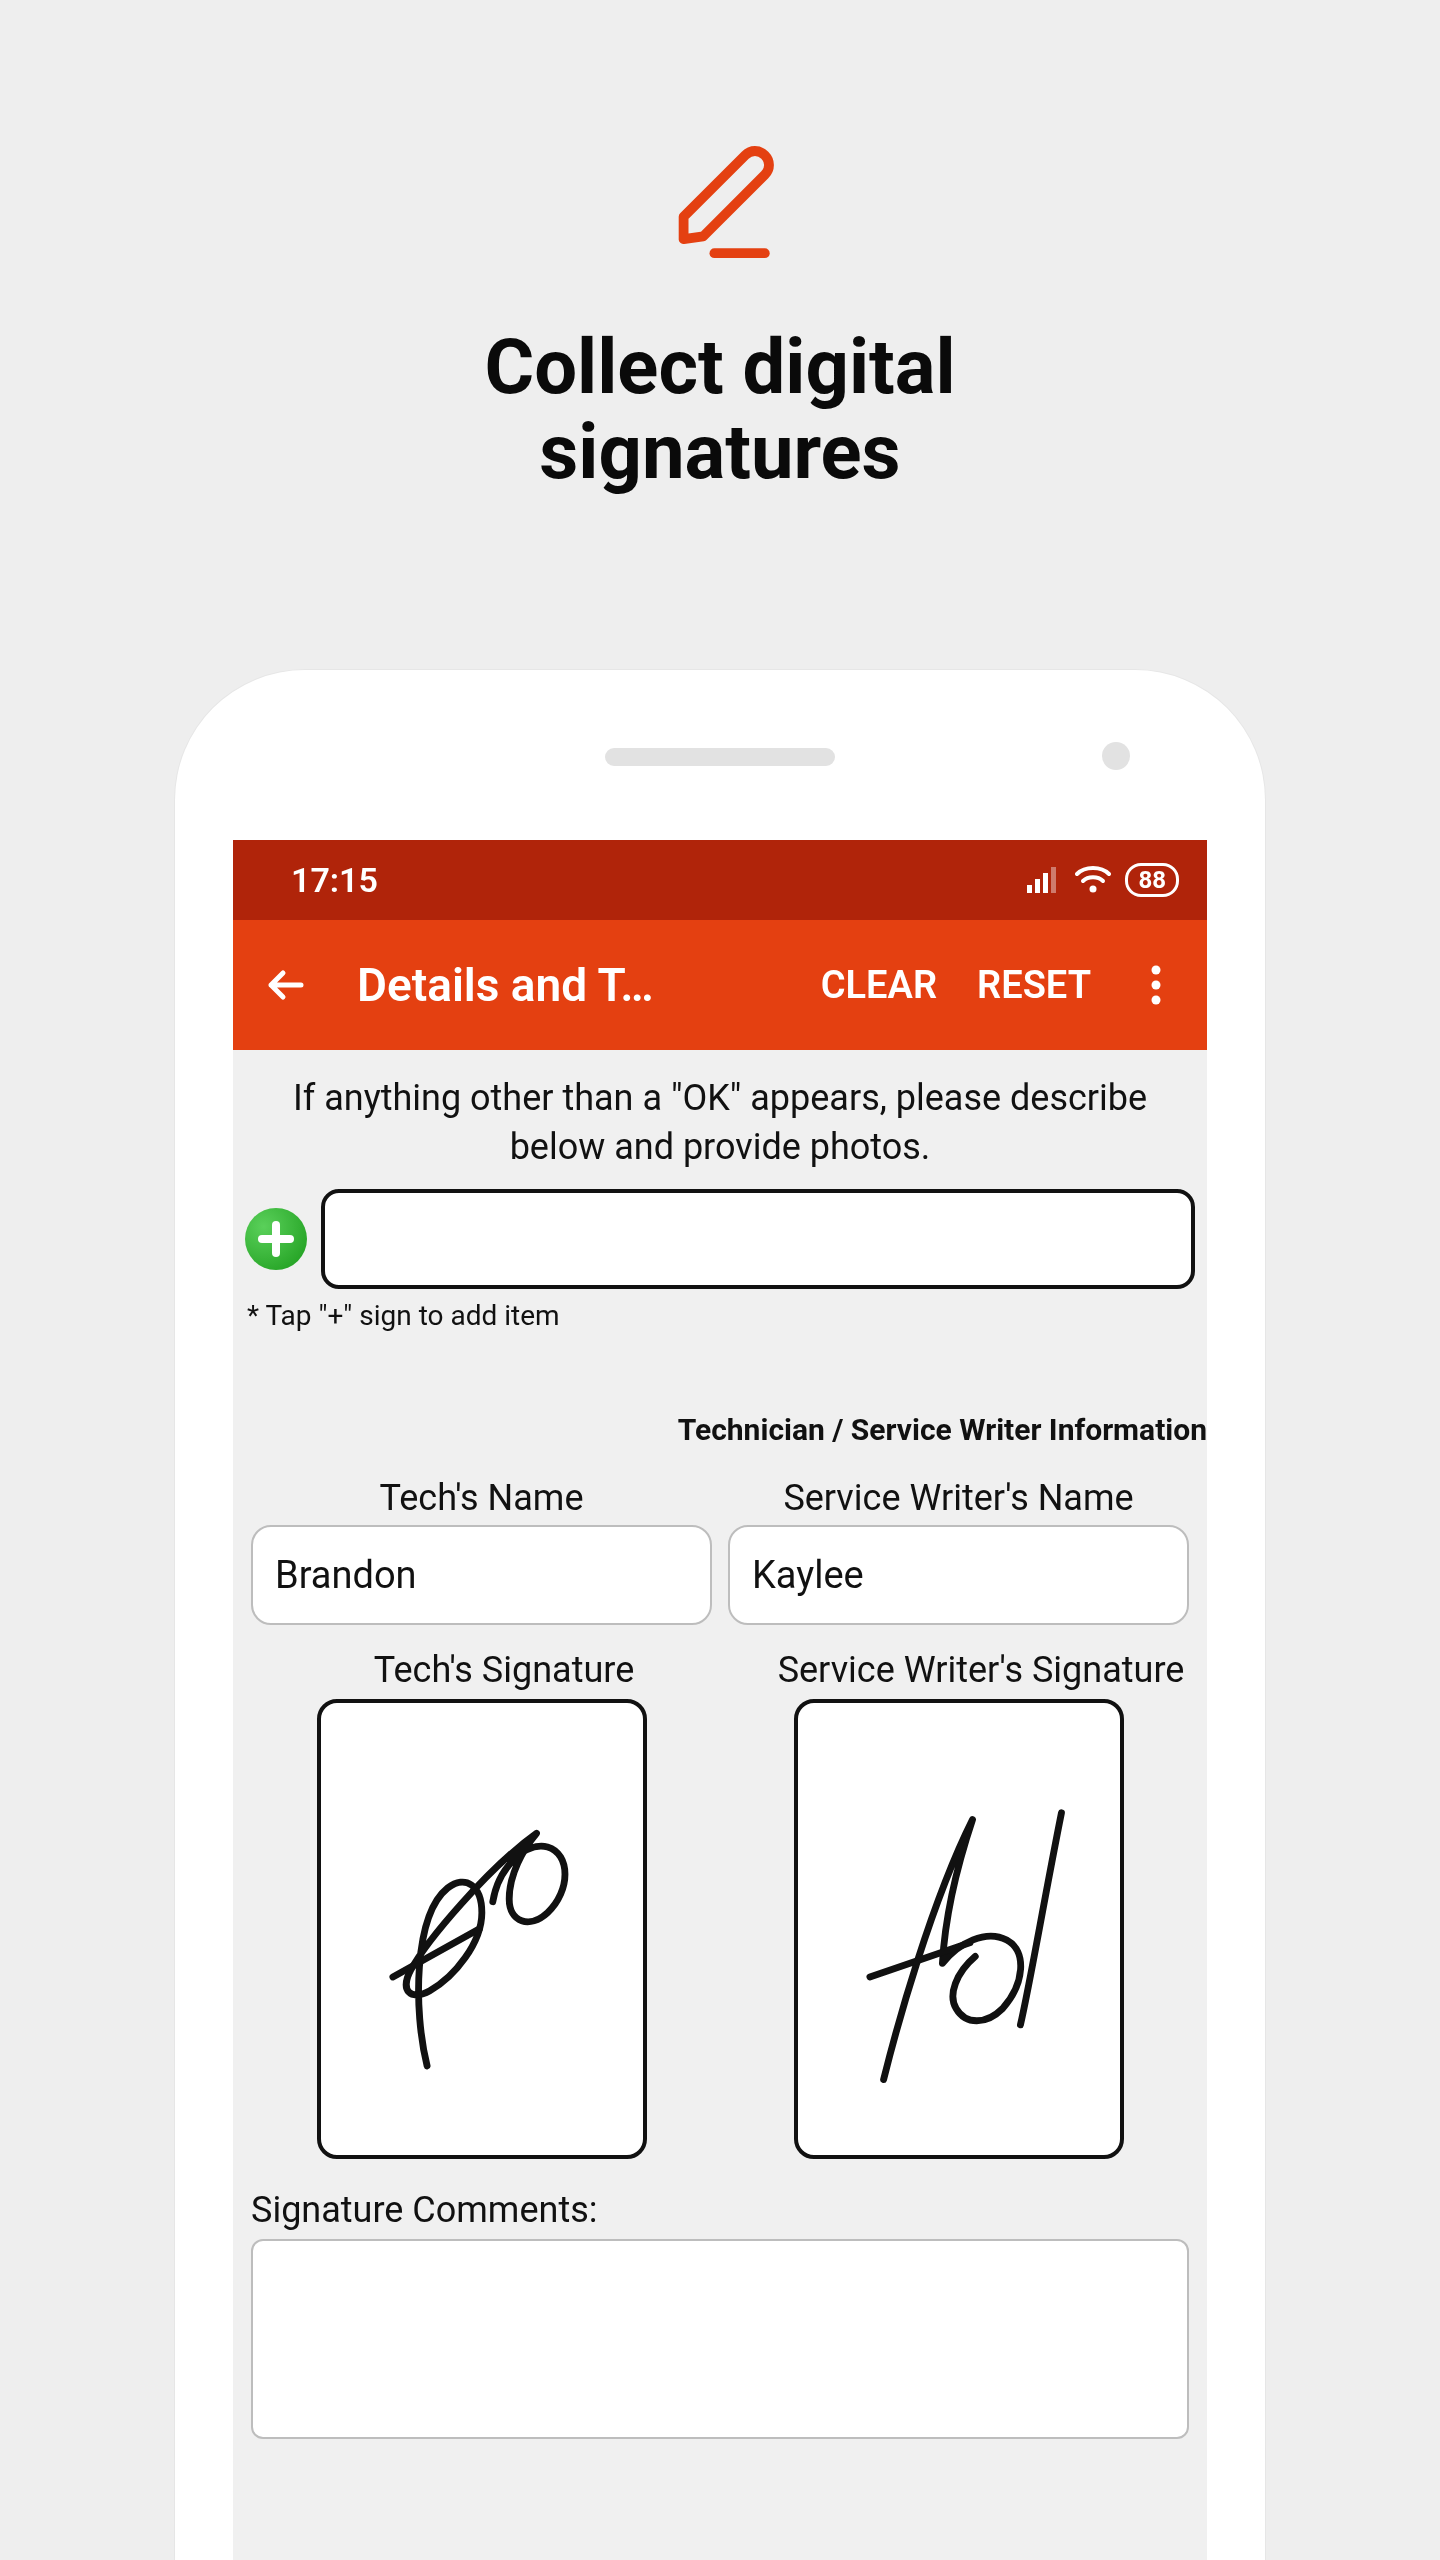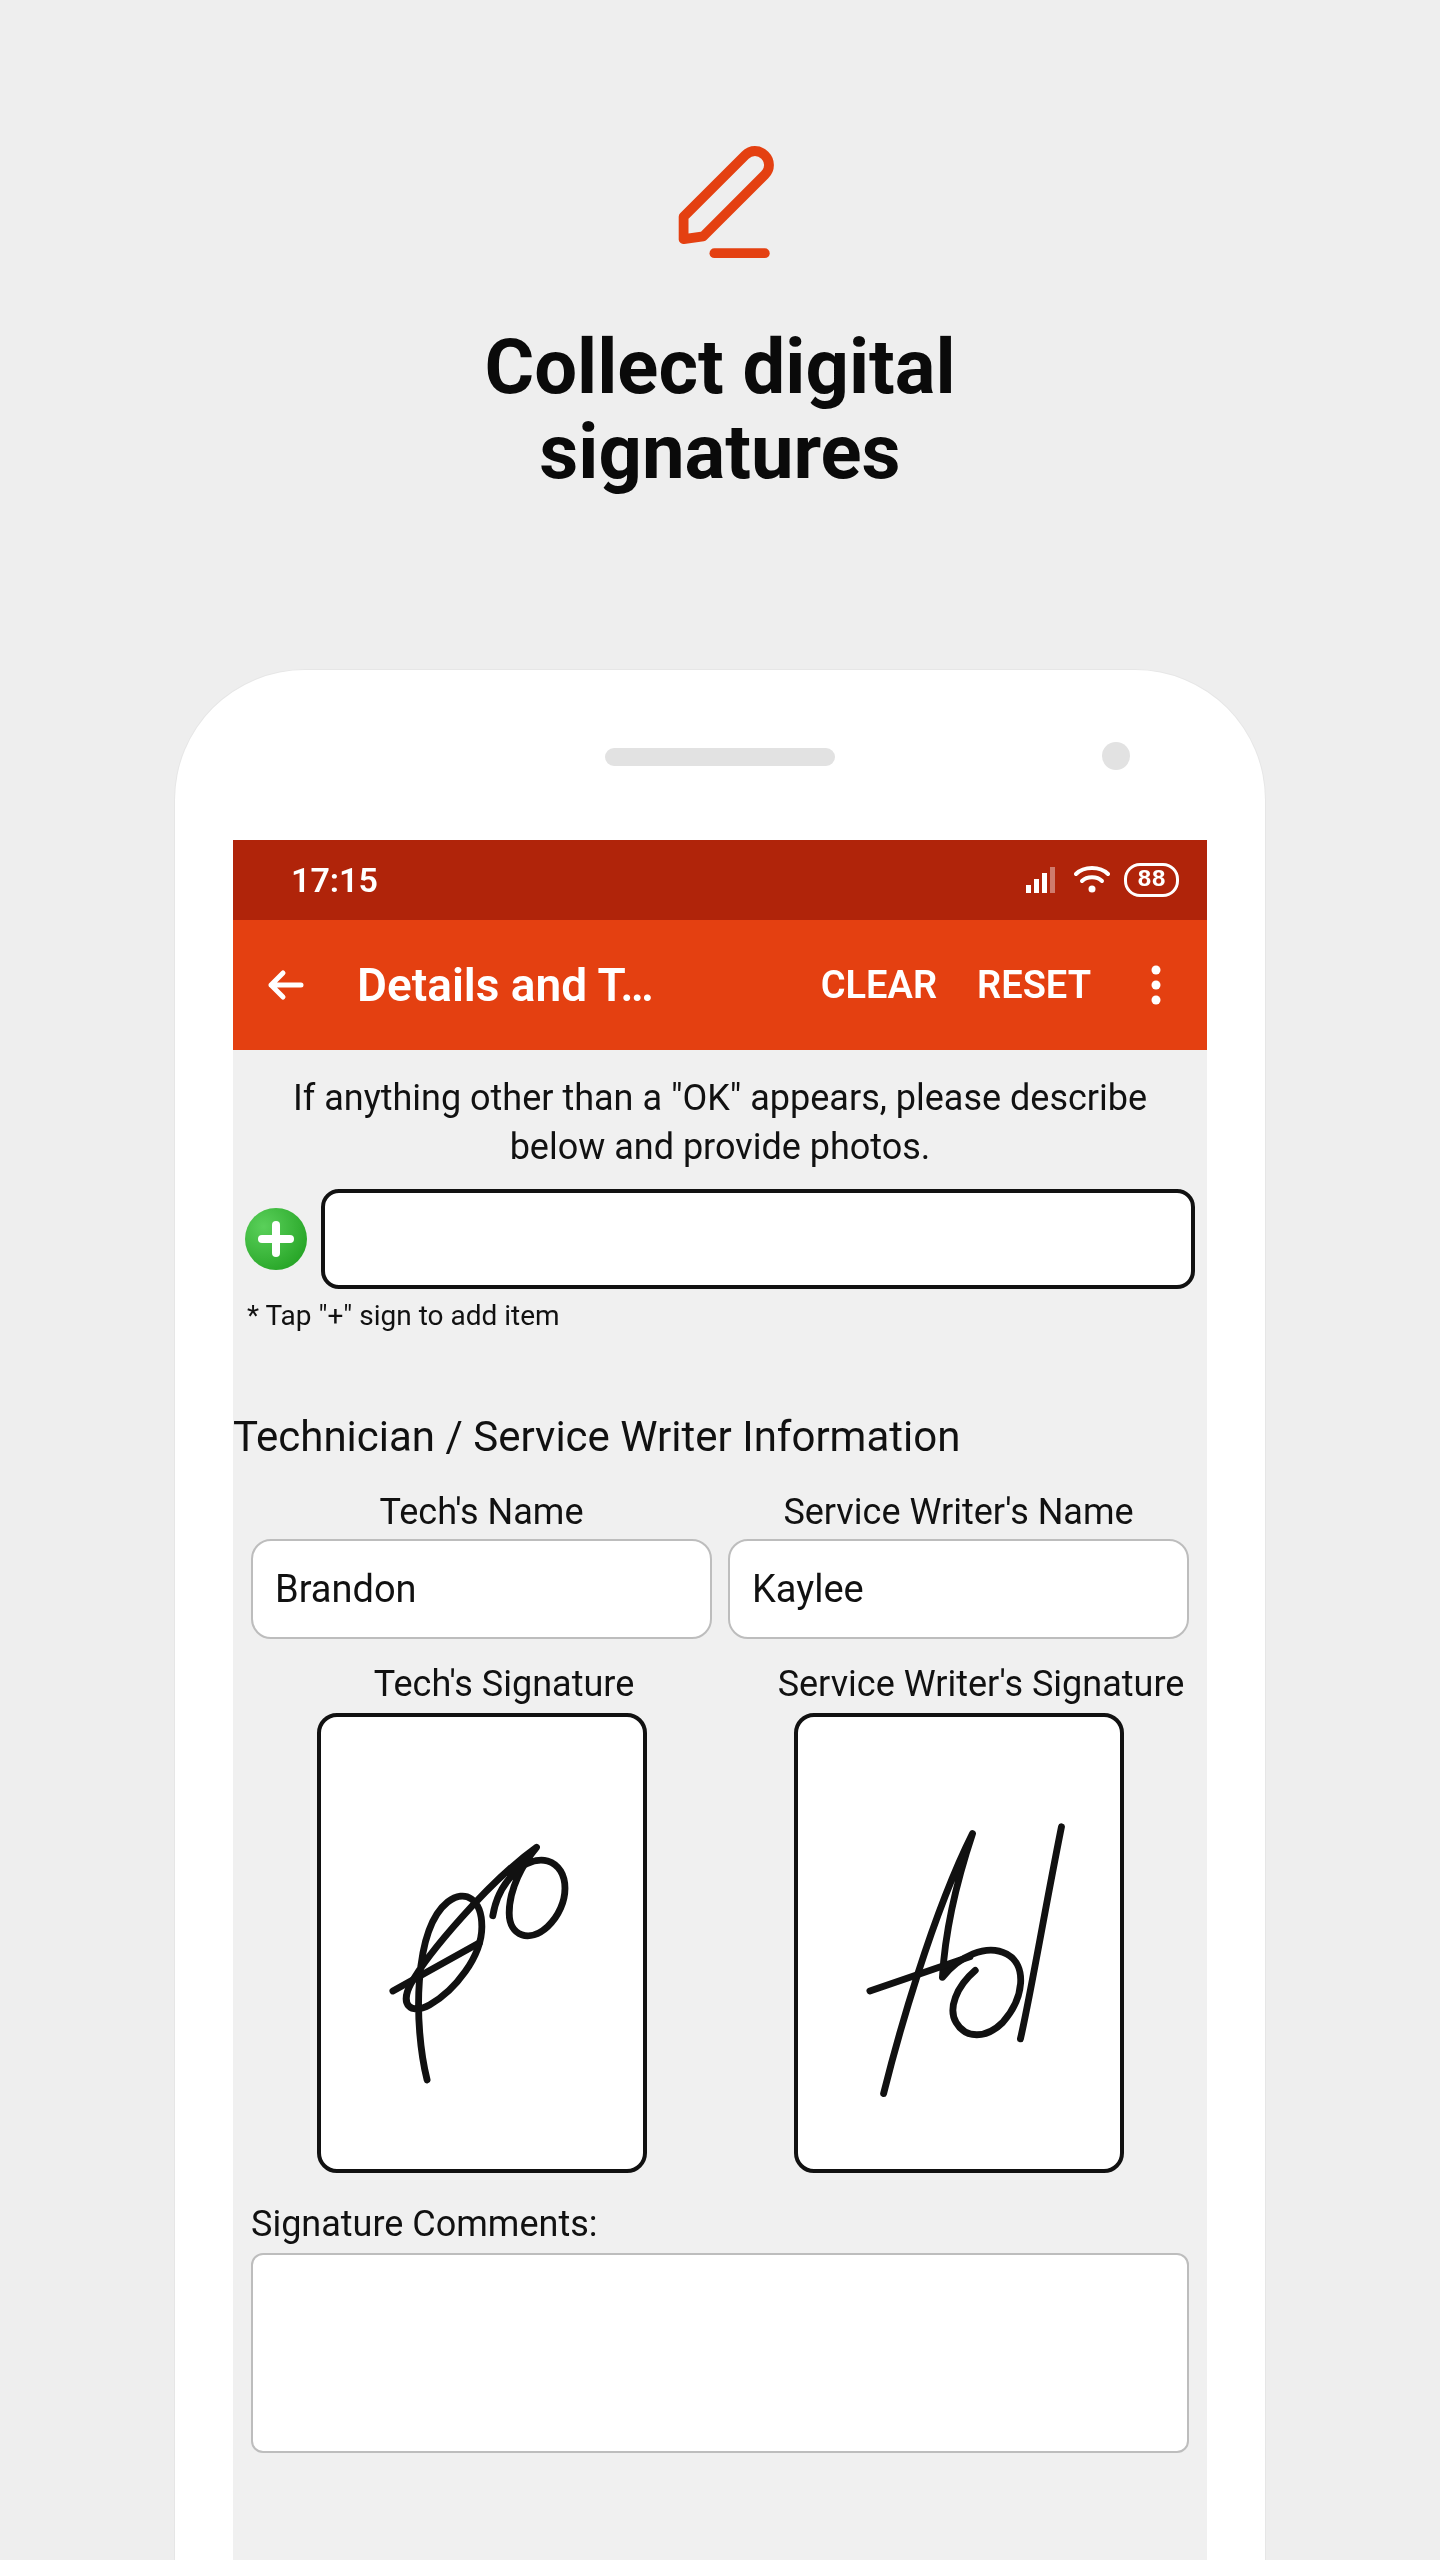--- a/index.html
+++ b/index.html
@@ -77,21 +77,20 @@
     font-weight: 600;
   }
   .status-icons { display: flex; align-items: center; gap: 14px; }
   .battery-pill {
     border: 3px solid #fff;
     border-radius: 16px;
     padding: 0 10px;
     font-size: 24px;
     line-height: 28px;
     font-weight: 700;
-    font-family: Liberation Mono, monospace;
   }
   .app-bar {
     background: #e44011;
     color: #fff;
     height: 130px;
     display: flex;
     align-items: center;
     padding: 16px 18px;
     gap: 18px;
   }
@@ -158,24 +157,24 @@
     border: 4px solid #111;
     border-radius: 18px;
     background: #fff;
   }
   .hint {
     font-size: 28px;
     color: #111;
     padding: 10px 14px 0;
   }
   .section-title {
-    font-size: 42px;
-    font-weight: 400;
-    color: #111;
-    text-align: left;
+    font-size: 30px;
+    font-weight: 700;
+    color: #111;
+    text-align: right;
     margin-top: 80px;
     margin-bottom: 30px;
   }
   .two-col {
     display: flex;
     gap: 16px;
     padding: 0 18px;
   }
   .col { flex: 1; display: flex; flex-direction: column; align-items: center; }
   .field-label {

